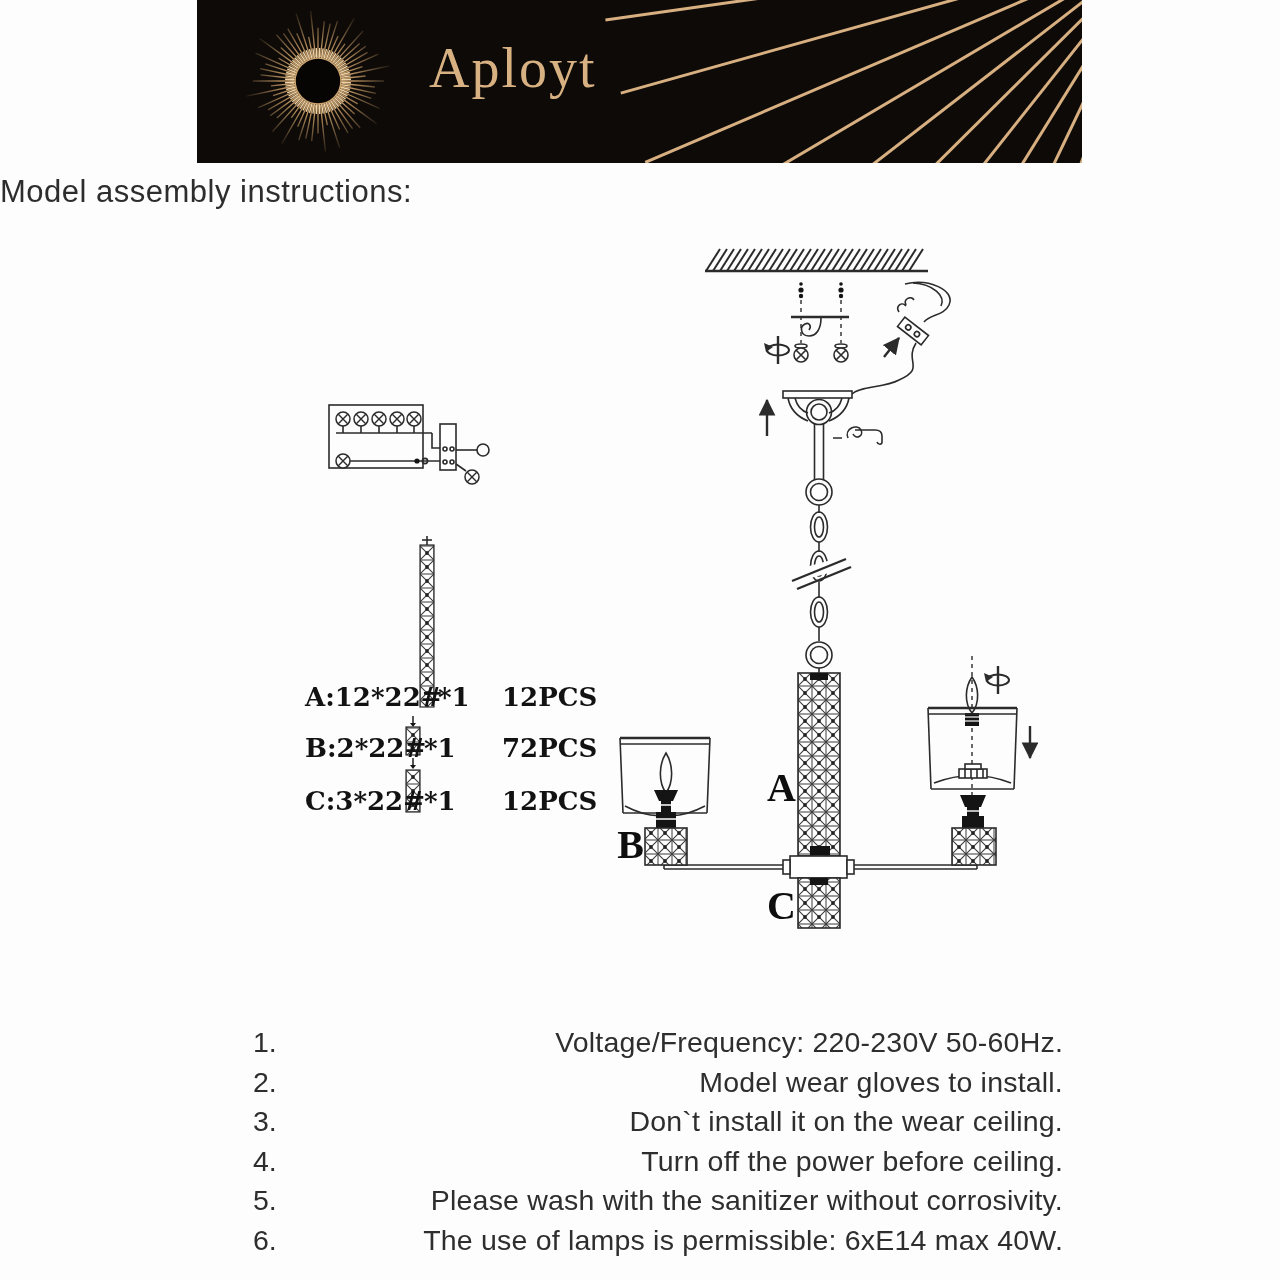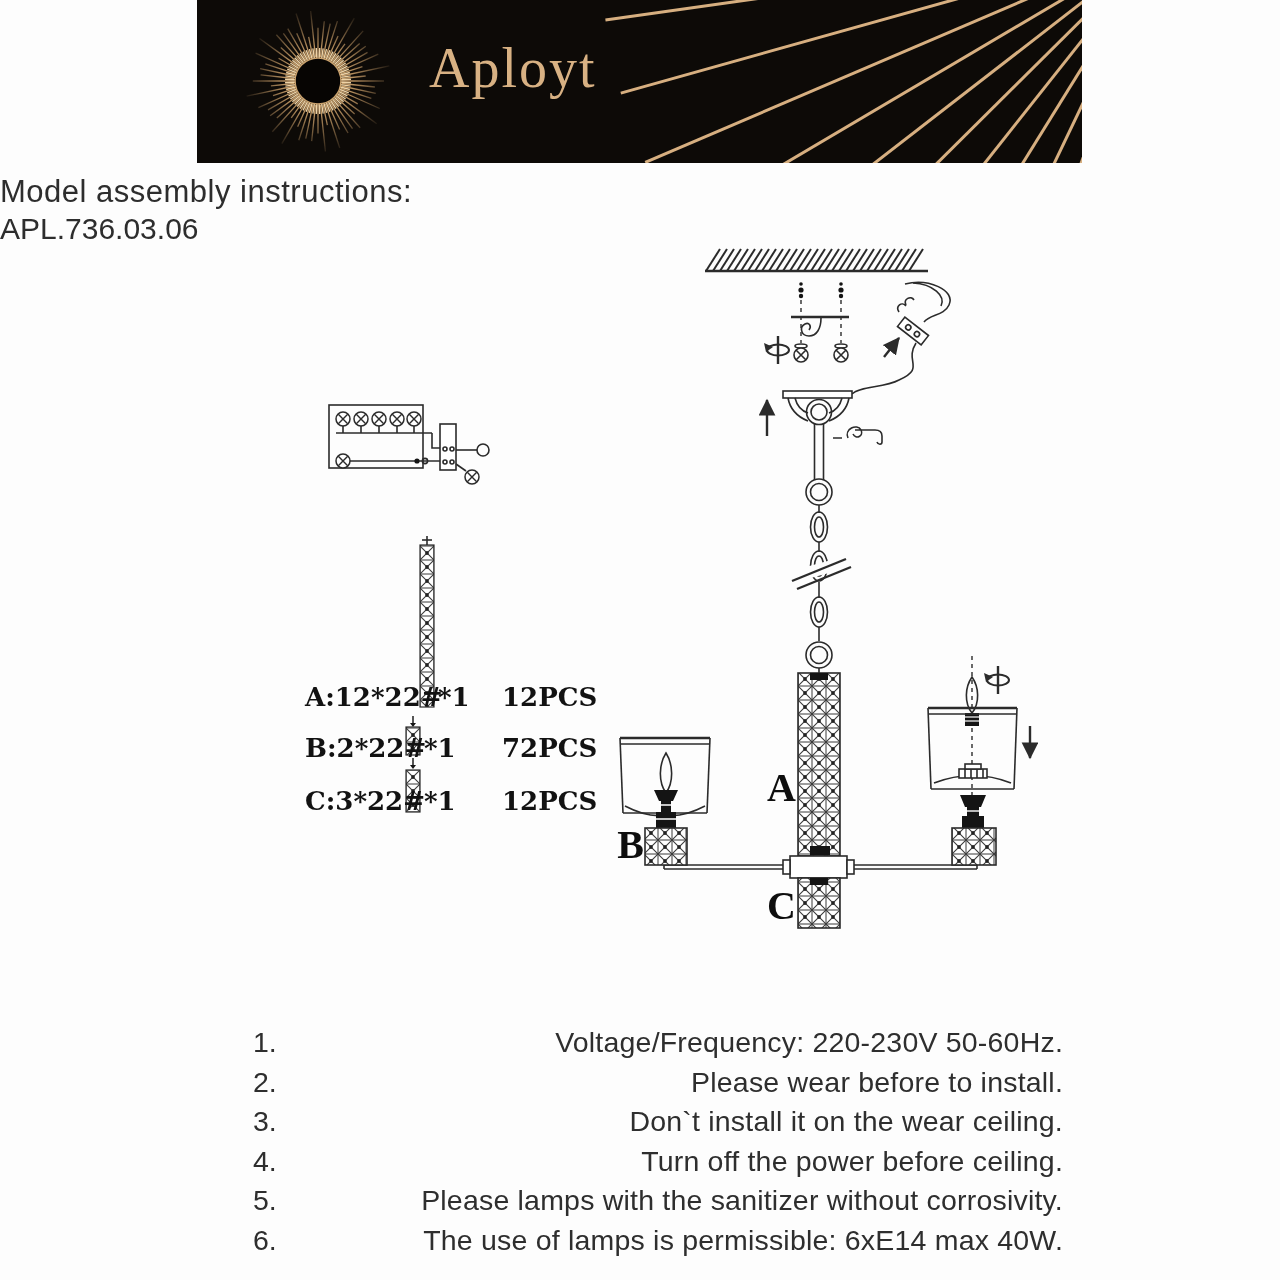--- a/index.html
+++ b/index.html
@@ -180,21 +180,20 @@
           <line x1="143.9684792993552" y1="79.79627300641228" x2="153.95477464690094" y2="79.27291344398283" stroke="#eed3a7" stroke-width="1.4"></line>
         </g>
       <circle cx="121" cy="81" r="74" fill="url(#lgfade)"></circle>
       <circle cx="121" cy="81" r="23" fill="#070503" stroke="#caa26d" stroke-width="1.6"></circle>
     </svg>
     <div class="brand">Aployt</div>
   </header>
 
   <div class="title-block">
     <div class="t1">Model assembly instructions:</div>
-    <div class="t2">APL.736.03.06</div>
   </div>
 
   <svg class="diagram" viewBox="0 0 1280 1280">
     <defs>
       <pattern id="xt" width="14" height="14" patternUnits="userSpaceOnUse">
         <rect width="14" height="14" fill="#ffffff" stroke="#3a3a3a" stroke-width="1"></rect>
         <path d="M0 0L14 14M14 0L0 14" stroke="#3a3a3a" stroke-width="1.1" fill="none"></path>
         <circle cx="7" cy="7" r="1.9" fill="#222"></circle>
       </pattern>
       <marker id="ah" markerWidth="8" markerHeight="8" refX="6.5" refY="3.5" orient="auto">
@@ -427,33 +426,33 @@
     </g>
   </svg>
 
   <div class="instructions">
     <div class="inst-row">
       <span class="inst-num">1.</span>
       <span class="inst-text">Voltage/Frequency: 220-230V 50-60Hz.</span>
     </div>
     <div class="inst-row">
       <span class="inst-num">2.</span>
-      <span class="inst-text">Please wear before to install.</span>
+      <span class="inst-text">Model wear gloves to install.</span>
     </div>
     <div class="inst-row">
       <span class="inst-num">3.</span>
       <span class="inst-text">Don`t install it on the wear ceiling.</span>
     </div>
     <div class="inst-row">
       <span class="inst-num">4.</span>
       <span class="inst-text">Turn off the power before ceiling.</span>
     </div>
     <div class="inst-row">
       <span class="inst-num">5.</span>
-      <span class="inst-text">Please lamps with the sanitizer without corrosivity.</span>
+      <span class="inst-text">Please wash with the sanitizer without corrosivity.</span>
     </div>
     <div class="inst-row">
       <span class="inst-num">6.</span>
       <span class="inst-text">The use of lamps is permissible: 6xE14 max 40W.</span>
     </div>
   </div>
 
 </div>
 
 </body></html>

